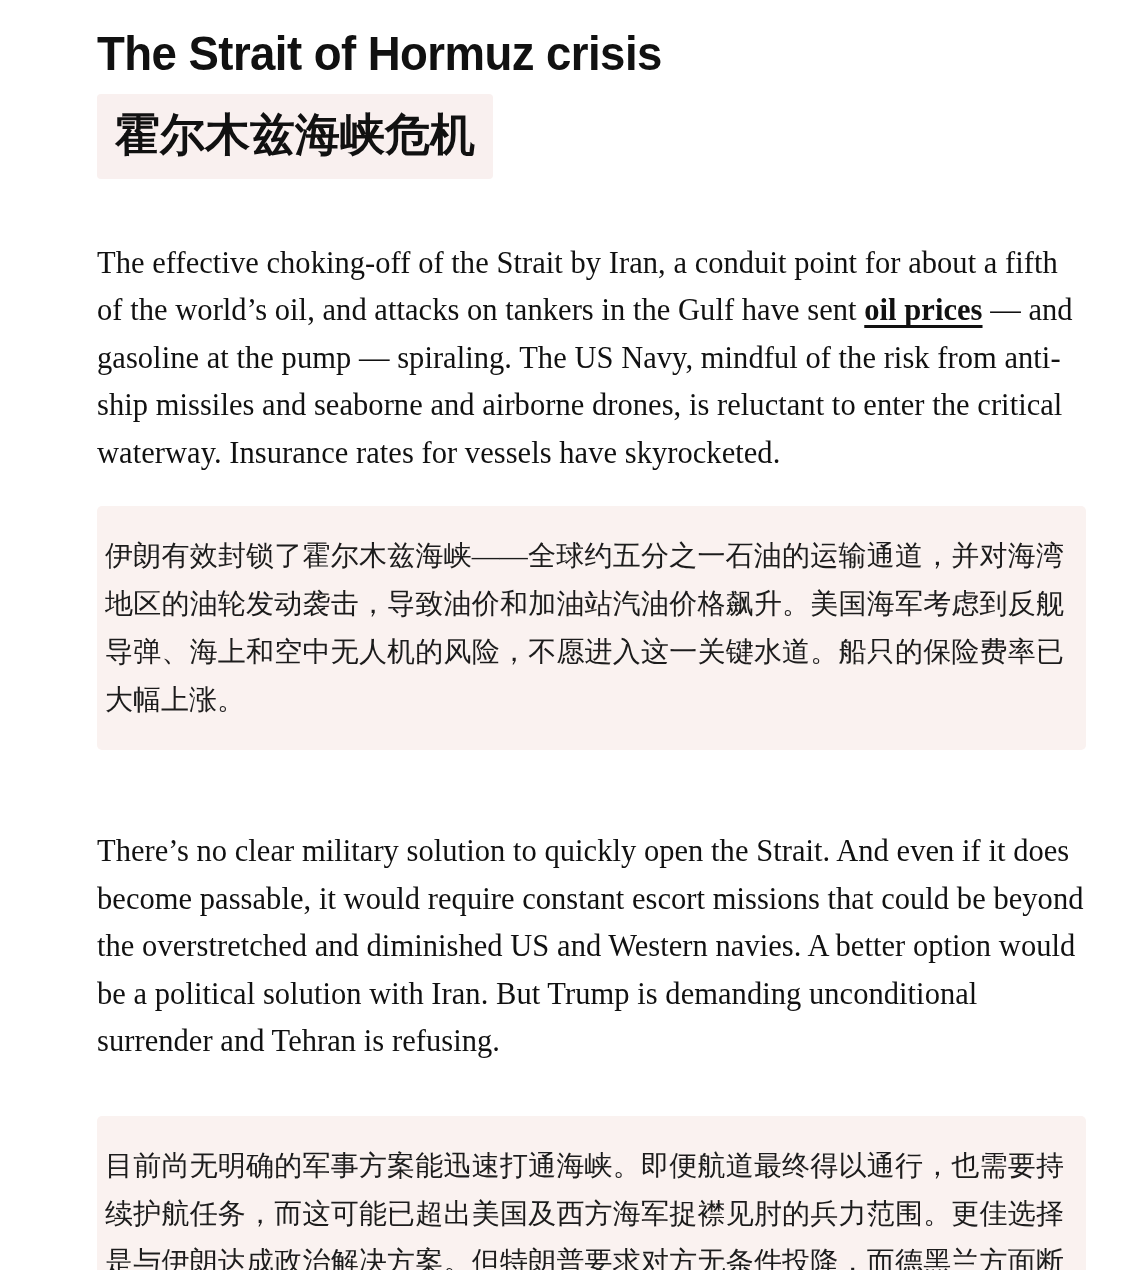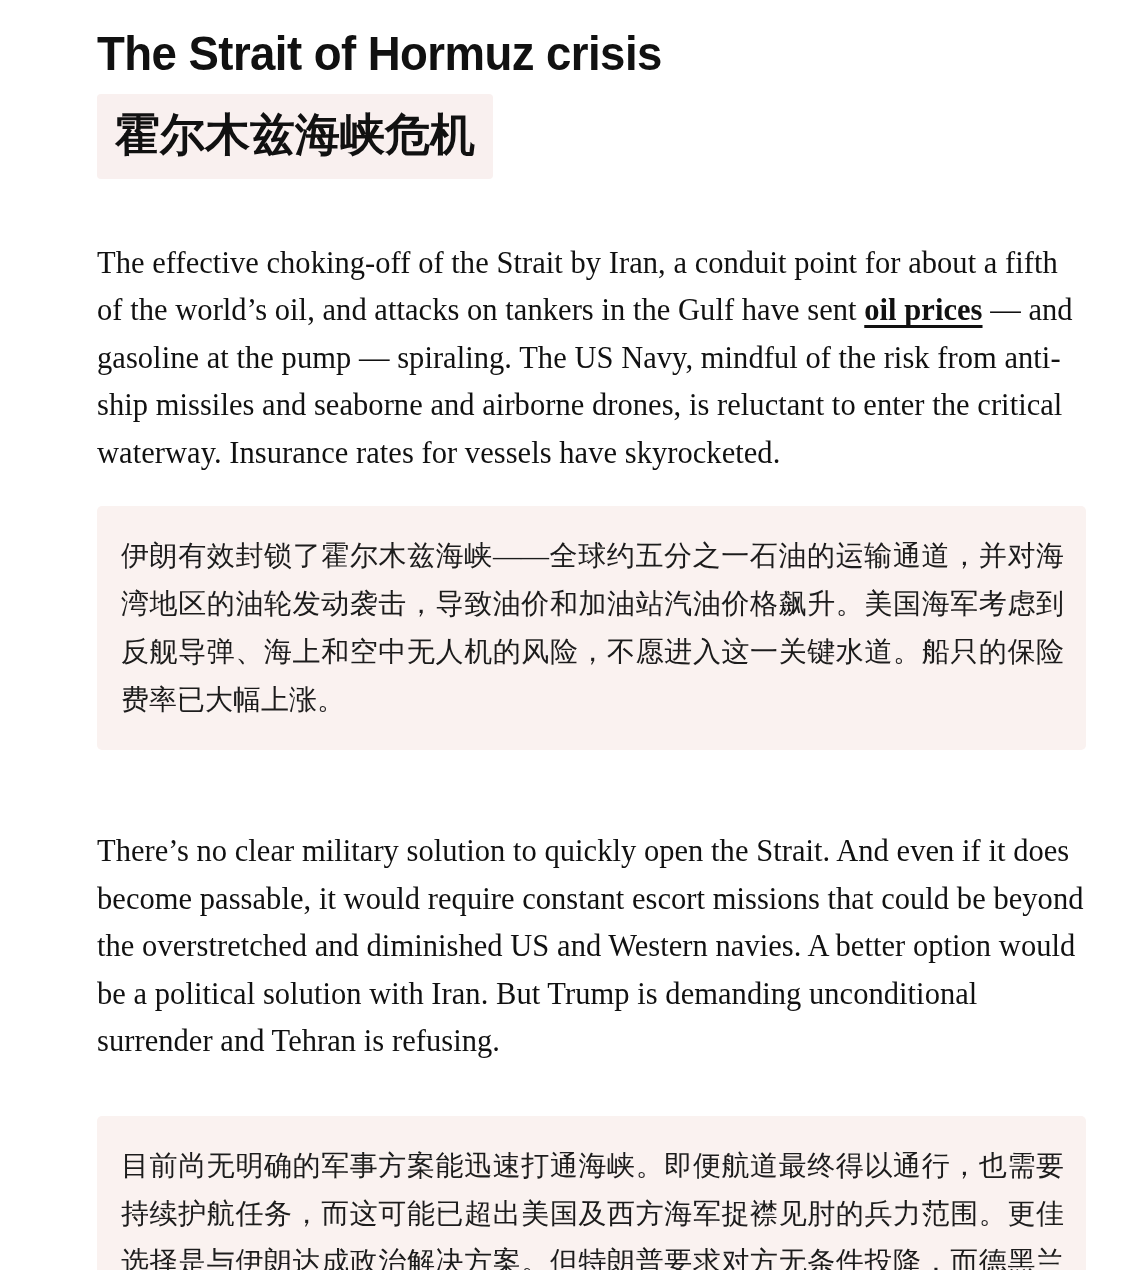--- a/index.html
+++ b/index.html
@@ -73,21 +73,21 @@
     text-decoration-thickness: 2.6px;
     text-underline-offset: 5px;
     text-decoration-skip-ink: none;
     text-align: right;
   }
 
   
   .cn-block {
     background: #faf2f0;
     border-radius: 5px;
-    padding: 26px 22px 26px 24px;
+    padding: 26px 22px 26px 8px;
     box-sizing: border-box;
     width: 989px;
   }
   .cn-block.block-one { margin-top: 29px; }
   .cn-block.block-two { margin-top: 50px; }
 
   .cn-block p {
     margin: 0;
     font-family: "Liberation Serif", "DejaVu Serif", serif;
     font-size: 28px;

